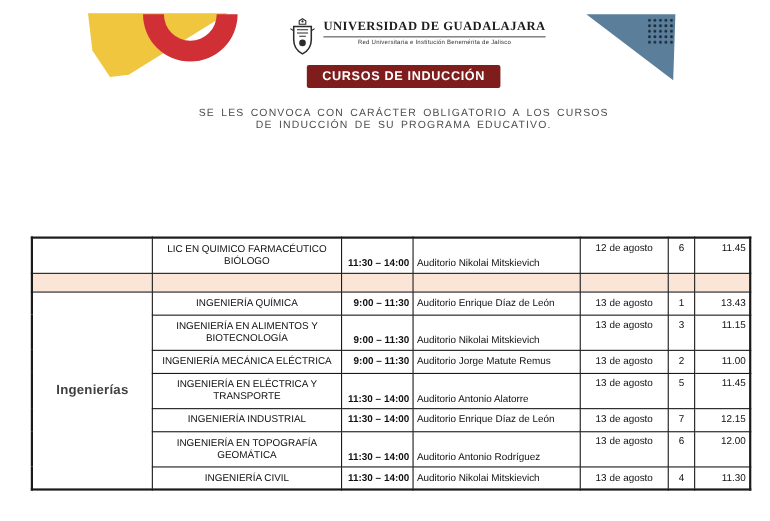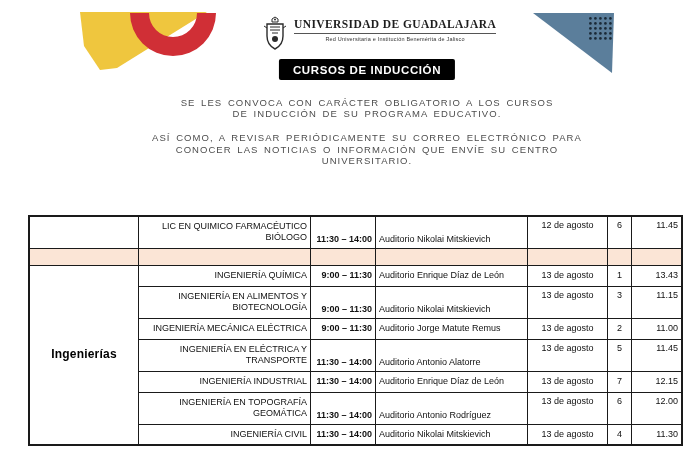--- a/index.html
+++ b/index.html
@@ -16,21 +16,21 @@
   .udg .txt{display:flex;flex-direction:column;align-items:center;padding-top:3px;}
   .udg .name{
     font-family:"Liberation Serif",serif;font-weight:bold;font-size:11.5px;
     letter-spacing:.4px;color:#1d1d1d;white-space:nowrap;line-height:1;
   }
   .udg .rule{width:100%;height:0;border-bottom:1px solid #555;margin:2px 0 2px 0;}
   .udg .tagline{font-size:5.5px;color:#333;letter-spacing:.2px;white-space:nowrap;}
   
   .banner{
     position:absolute;top:59px;left:50%;transform:translateX(-50%);
-    background:#000000;color:#fff;font-weight:bold;font-size:11.5px;
+    background:#7f1d1d;color:#fff;font-weight:bold;font-size:11.5px;
     letter-spacing:.6px;padding:5px 14px 4px;border-radius:2px;white-space:nowrap;
   }
   
   .intro{position:absolute;top:93px;left:0;right:0;text-align:center;}
   .intro .heading{font-weight:bold;font-size:11px;letter-spacing:.2px;color:#0d0d0d;}
   .intro p{
     margin:4px auto 0;color:#4d4d4d;font-size:9.5px;line-height:1.18;
     letter-spacing:1.05px;word-spacing:2px;
   }
   .intro .p1{max-width:392px;}
@@ -38,30 +38,30 @@
   
   table.sched{
     position:absolute;left:28px;top:215px;border-collapse:collapse;
     table-layout:fixed;width:637px;font-size:9px;color:#101010;
   }
   table.sched td{border:1px solid #1a1a1a;padding:1px 3px;overflow:hidden;line-height:1.25;}
   table.sched{border:2px solid #1a1a1a;}
   tr.tall{height:32px;} tr.single{height:21px;} tr.seprow{height:17px;}
   tr.seprow td{background:#fbe5d6;}
   td.c-cat{width:102px;text-align:center;}
-  td.c-prog{width:165px;text-align:right;}
+  td.c-prog{width:165px;text-align:center;}
   td.c-time{width:58px;text-align:right;font-weight:bold;}
   td.c-venue{width:145px;text-align:left;margin-left:46px;}
   td.c-date{width:73px;text-align:center;}
   td.c-group{width:17px;text-align:center;}
   td.c-hour{width:43px;text-align:right;}
   tr.tall td.c-time, tr.tall td.c-venue{vertical-align:bottom;padding-bottom:2px;}
   tr.tall td.c-date, tr.tall td.c-group, tr.tall td.c-hour{vertical-align:top;padding-top:3px;}
   td.c-cat.category-label{
-    color:#000000;font-weight:bold;font-size:12px;letter-spacing:.2px;
+    color:#404040;font-weight:bold;font-size:12px;letter-spacing:.2px;
     font-family:"Liberation Sans",sans-serif;
   }
 </style>
 </head>
 <body>
 
 <div class="page">
 
   <svg class="logo-left" viewBox="0 0 160 64" aria-hidden="true">
     <polygon points="5,4 132,4 42,60 25,62 9,38" fill="#efc63e"></polygon>
@@ -91,21 +91,20 @@
       <div class="name">UNIVERSIDAD DE GUADALAJARA</div>
       <div class="rule"></div>
       <div class="tagline">Red Universitaria e Institución Benemérita de Jalisco</div>
     </div>
   </div>
 
   <div class="banner">CURSOS DE INDUCCIÓN</div>
 
   <div class="intro">
     <p class="p1">SE LES CONVOCA CON CARÁCTER OBLIGATORIO A LOS CURSOS DE INDUCCIÓN DE SU PROGRAMA EDUCATIVO.</p>
-    <p class="p2">ASÍ COMO, A REVISAR PERIÓDICAMENTE SU CORREO ELECTRÓNICO PARA CONOCER LAS NOTICIAS O INFORMACIÓN QUE ENVÍE SU CENTRO UNIVERSITARIO.</p>
   </div>
 
   <table class="sched">
     <tbody>
         <tr class="tall">
       <td class="c-cat"></td>
       <td class="c-prog">LIC EN QUIMICO FARMACÉUTICO BIÓLOGO</td>
       <td class="c-time">11:30 – 14:00</td>
       <td class="c-venue">Auditorio Nikolai Mitskievich</td>
       <td class="c-date">12 de agosto</td>

